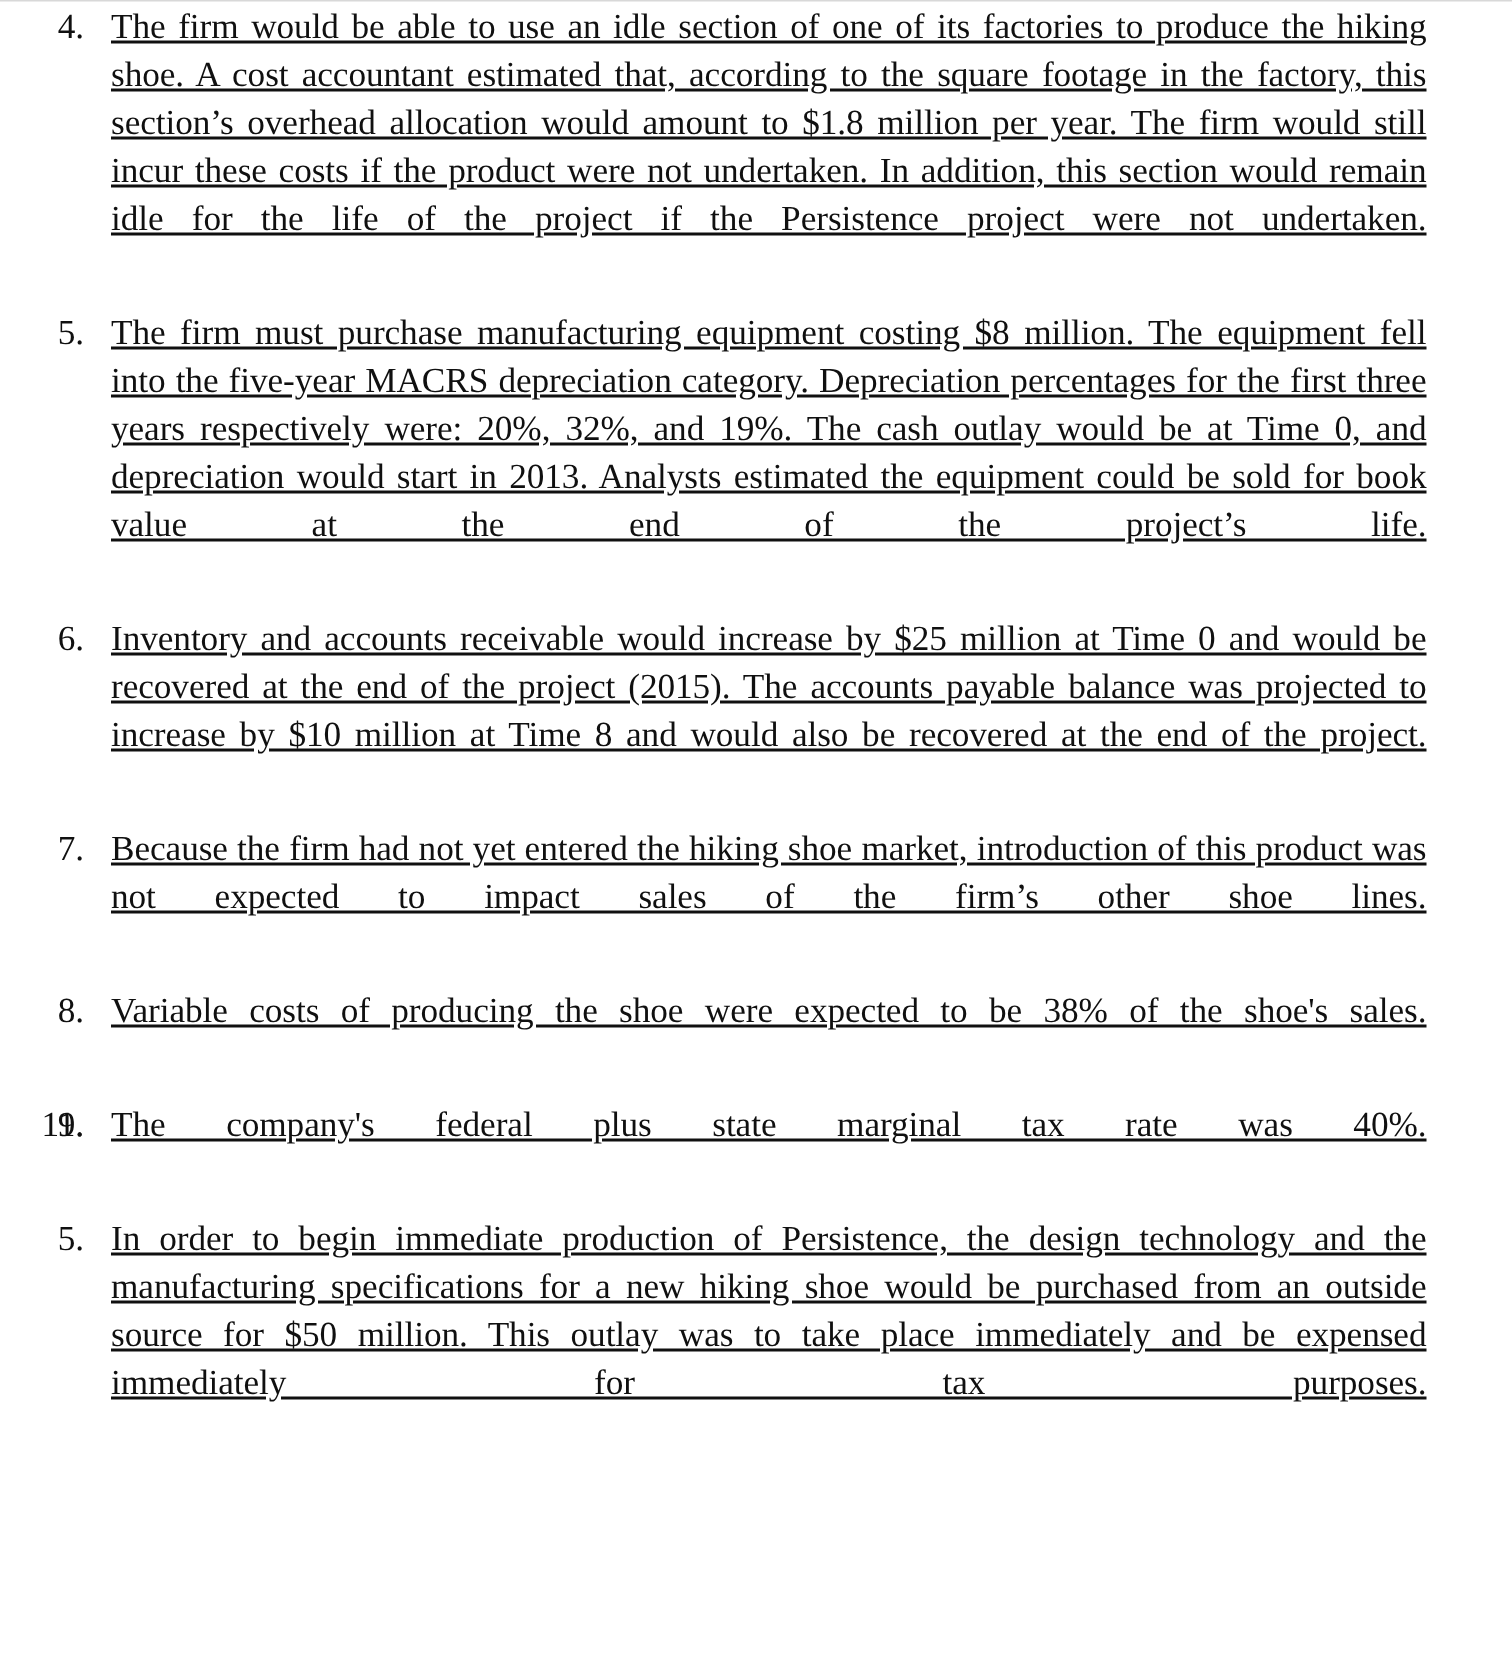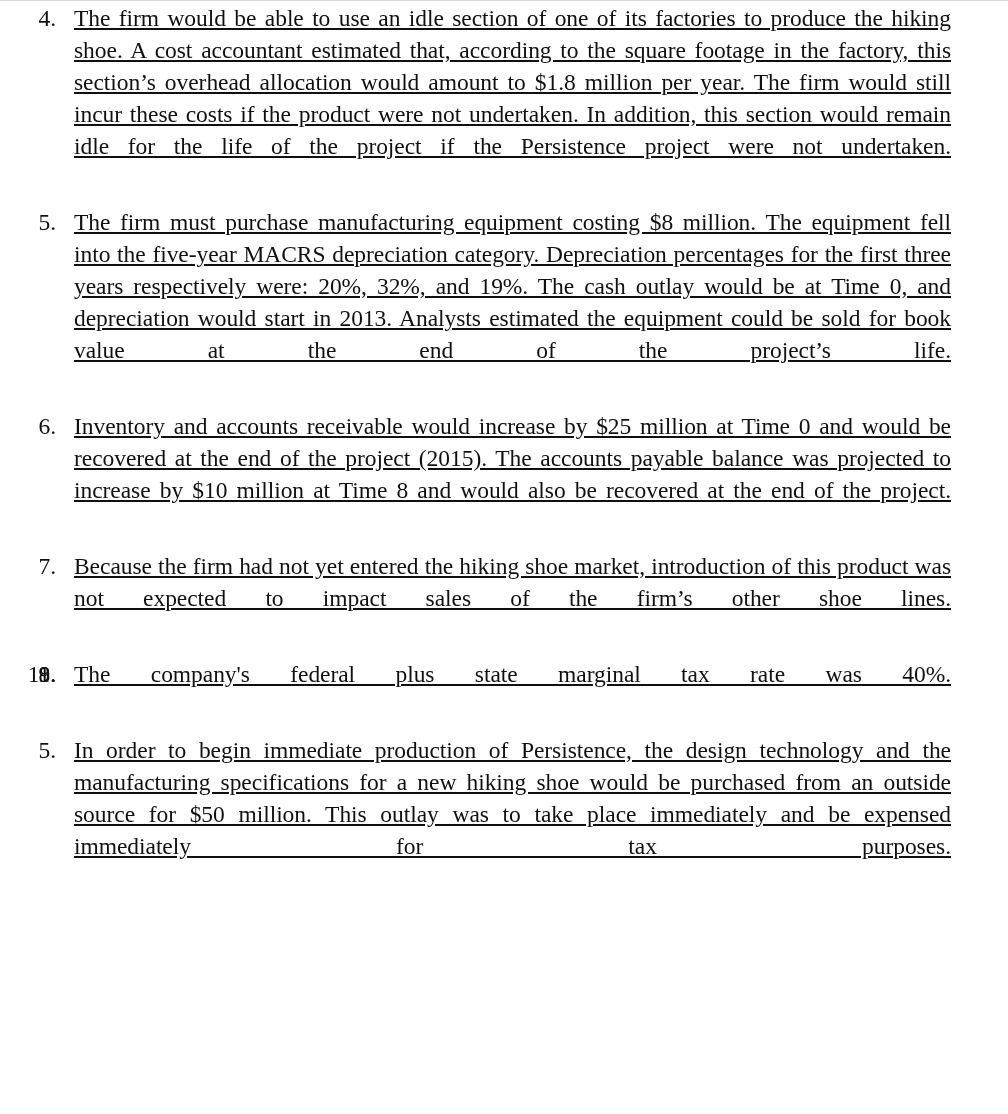--- a/index.html
+++ b/index.html
@@ -104,20 +104,21 @@
       <span class="item-text">Inventory and accounts receivable would increase by $25 million at Time 0 and would be recovered at the end of the project (2015). The accounts payable balance was projected to increase by $10 million at Time 8 and would also be recovered at the end of the project.</span>
     </li>
 
     <li class="assumption-item">
       <span class="item-number">7.</span>
       <span class="item-text">Because the firm had not yet entered the hiking shoe market, introduction of this product was not expected to impact sales of the firm’s other shoe lines.</span>
     </li>
 
     <li class="assumption-item">
       <span class="item-number">8.</span>
+      <span class="item-text">Variable costs of producing the shoe were expected to be 38% of the shoe's sales.</span>
     </li>
 
     <li class="assumption-item">
       <span class="item-number">9.</span>
     </li>
 
 
     <li class="assumption-item">
       <span class="item-number">11.</span>
       <span class="item-text">The company's federal plus state marginal tax rate was 40%.</span>

